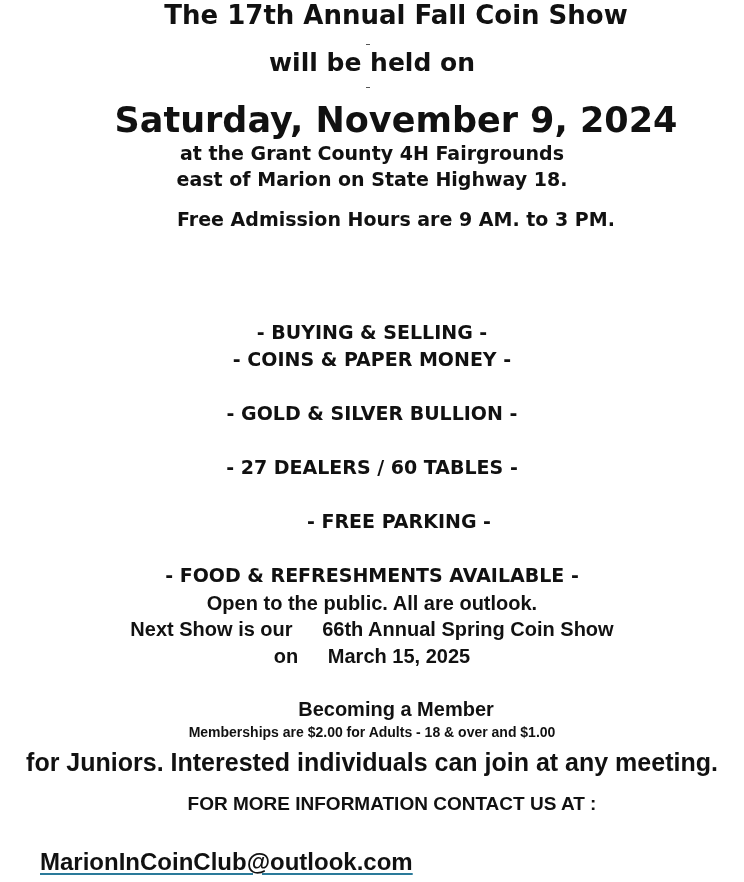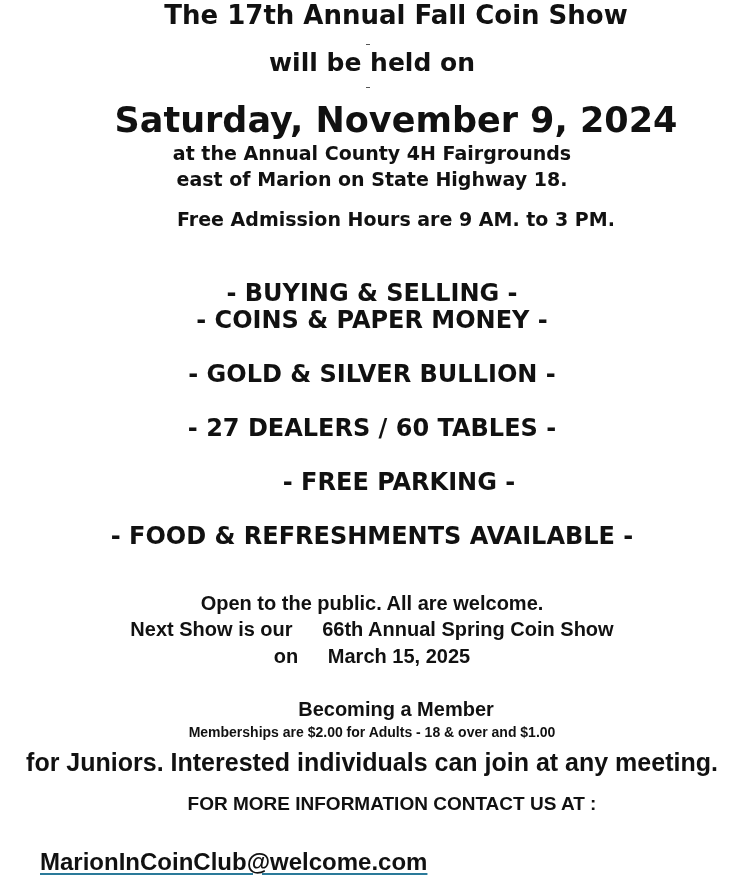--- a/index.html
+++ b/index.html
@@ -5,52 +5,52 @@
   html, body { margin:0; padding:0; background:#ffffff; }
   body { width:744px; height:882px; position:relative; overflow:hidden; color:#111; font-family:"DejaVu Sans", sans-serif; font-weight:bold; }
   .line { position:absolute; left:0; width:744px; text-align:center; white-space:nowrap; }
   .u { text-decoration-thickness:2px; text-underline-offset:3px;padding-left:24px; }
   .title { top:0px; font-size:26px; }
   .sub { top:48px; font-size:25px; }
   .tick { position:absolute; left:366px; width:4px; height:1px; background:#555; }
   .date { top:100px; font-size:35px; }
   .loc { font-size:19px; }
   .hours { top:208px; font-size:19px; }
-  .feat { font-size:24px; }
+  .feat { font-size:19px;margin-top:42px; }
   .narrow { font-family:"Liberation Sans", sans-serif; font-size:20px; }
   .email { position:absolute; left:40px; top:848px; font-family:"Liberation Sans", sans-serif; font-size:24px; color:#111; text-decoration:underline; text-decoration-color:#2a7a9a; text-decoration-thickness:2px; text-underline-offset:3px; }
 </style>
 </head>
 <body>
 
 <div class="line title u">The 17th Annual Fall Coin Show</div>
 <div class="tick" style="top:44px;"></div>
 <div class="line sub">will be held on</div>
 <div class="tick" style="top:87px;"></div>
 <div class="line date u">Saturday, November 9, 2024</div>
 
-<div class="line loc" style="top:142px;">at the Annual County 4H Fairgrounds</div>
+<div class="line loc" style="top:142px;">at the Grant County 4H Fairgrounds</div>
 <div class="line loc" style="top:168px;">east of Marion on State Highway 18.</div>
 
 <div class="line hours u">Free Admission Hours are 9 AM. to 3 PM.</div>
 
 <div class="line feat" style="top:279px;">- BUYING &amp; SELLING -</div>
 <div class="line feat" style="top:306px;">- COINS &amp; PAPER MONEY -</div>
 <div class="line feat" style="top:360px;">- GOLD &amp; SILVER BULLION -</div>
 <div class="line feat" style="top:414px;">- 27 DEALERS / 60 TABLES -</div>
 <div class="line feat" style="top:468px;padding-left:27px;">- FREE PARKING -</div>
 <div class="line feat" style="top:522px;">- FOOD &amp; REFRESHMENTS AVAILABLE -</div>
 
-<div class="line narrow" style="top:592px;">Open to the public. All are welcome.</div>
+<div class="line narrow" style="top:592px;">Open to the public. All are outlook.</div>
 <div class="line narrow" style="top:618px;">
   <span>Next Show is our </span><span class="u">66th Annual Spring Coin Show</span>
 </div>
 <div class="line narrow" style="top:645px;">
   <span>on </span><span class="u">March 15, 2025</span>
 </div>
 
 <div class="line narrow u" style="top:698px;">Becoming a Member</div>
 <div class="line narrow" style="top:724px;font-size:14px;">Memberships are $2.00 for Adults - 18 &amp; over and $1.00</div>
 <div class="line narrow" style="top:748px;font-size:25px;">for Juniors. Interested individuals can join at any meeting.</div>
 
 <div class="line narrow" style="top:793px;font-size:19px;margin-left:20px;">FOR MORE INFORMATION CONTACT US AT :</div>
 
-<a class="email">MarionInCoinClub@welcome.com</a>
+<a class="email">MarionInCoinClub@outlook.com</a>
 
 </body></html>

